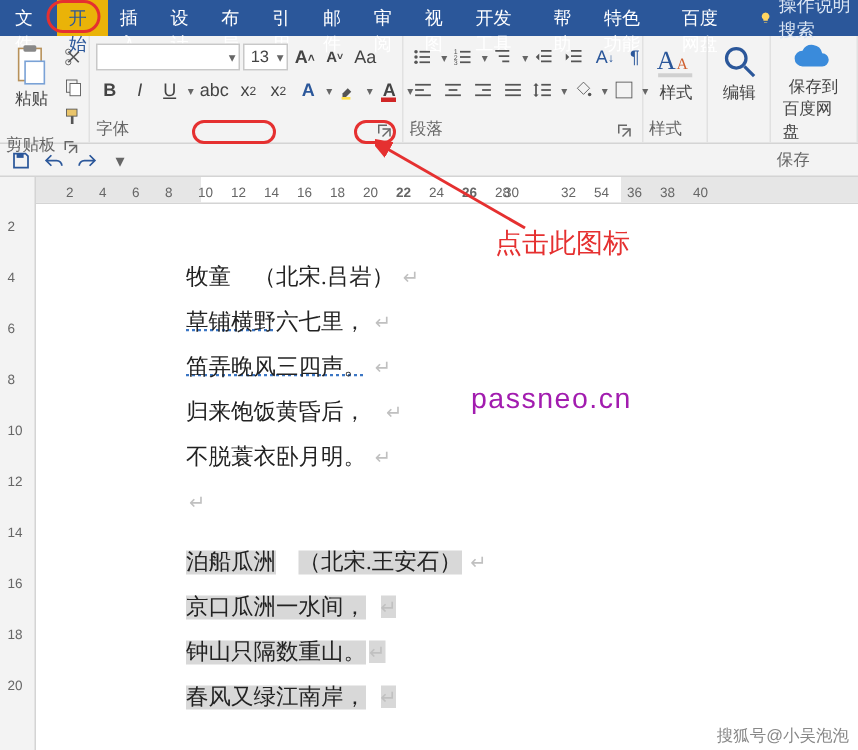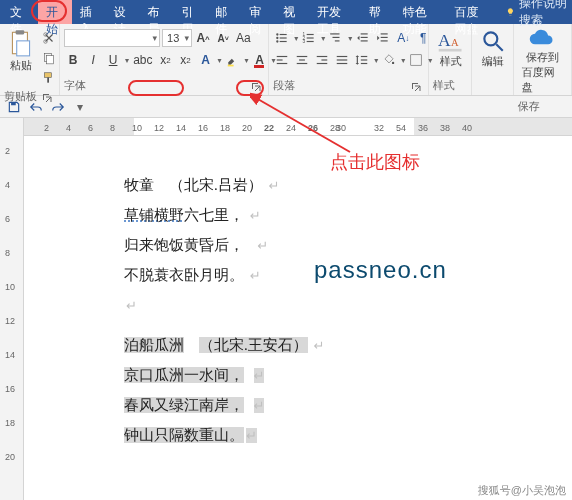--- a/index.html
+++ b/index.html
@@ -26,21 +26,21 @@
     padding: 4px 8px 4px 8px;
     cursor: pointer;
   }
   .tabrow .filetab {
     background: #2b579a;
     color: #fff;
     padding-left: 10px;
     padding-right: 10px;
   }
   .tabrow .active {
-    background: #fca5a5;
+    background: #eab308;
     color: #2b579a;
   }
   .tabrow .tell {
     display: flex;
     align-items: center;
     color: #dbe6f4;
     padding-left: 8px;
   }
   .tabrow .tell svg { margin-right: 4px; }
 
@@ -150,21 +150,21 @@
     background: #d8d8d8;
   }
   .overlay-arrow {
     position: absolute;
     pointer-events: none;
   }
   .callout {
     position: absolute; color: #e53030; font-size: 18px; font-weight: 400;
   }
   .watermark {
-    position: absolute; color: #0c4a6e; font-size: 24px; letter-spacing: 1px;
+    position: absolute; color: #a21caf; font-size: 19px; letter-spacing: 1px;
   }
   .footer-credit {
     position: absolute; bottom: 2px; right: 6px;
     color: #888; font-size: 11px;
   }
   .chev { font-size: 8px; color: #666; margin-left: 1px; }
 </style>
 </head>
 <body>
 
@@ -504,39 +504,43 @@
       <span class="line">
         <span class="title">牧童</span>&nbsp;&nbsp;&nbsp;
         <span class="title">（北宋.吕岩）</span>
         <span class="para-mark">↵</span>
       </span>
       <span class="line">
         <span class="udash">草铺横野</span><span>六七里，</span>
         <span class="para-mark">↵</span>
       </span>
       <span class="line">
+        <span class="udash" style="text-decoration:none"><span class="udash" style="text-decoration:underline dotted #3b76c4; text-decoration-skip-ink:none">笛弄晚风三四声。</span></span>
+        <span class="para-mark">↵</span>
+      </span>
+      <span class="line">
         <span>归来饱饭黄昏后，</span>&nbsp;&nbsp;
         <span class="para-mark">↵</span>
       </span>
       <span class="line">
         <span>不脱蓑衣卧月明。</span>
         <span class="para-mark">↵</span>
       </span>
       <span class="line"><span class="para-mark">↵</span></span>
     </div>
 
     <div class="poem">
       <span class="line">
         <span class="sel">泊船瓜洲</span>&nbsp;&nbsp;&nbsp;
         <span class="sel">（北宋.王安石）</span>
         <span class="para-mark">↵</span>
       </span>
       <span class="line"><span class="sel">京口瓜洲一水间，</span>&nbsp;&nbsp;<span class="sel para-mark">↵</span></span>
+      <span class="line"><span class="sel">钟山只隔数重山。</span><span class="sel para-mark">↵</span></span>
       <span class="line"><span class="sel">春风又绿江南岸，</span>&nbsp;&nbsp;<span class="sel para-mark">↵</span></span>
-      <span class="line"><span class="sel">钟山只隔数重山。</span><span class="sel para-mark">↵</span></span>
     </div>
 
     <div class="watermark" style="left:290px; top:120px">passneo.cn</div>
   </div>
 </div>
 
 <div class="rule-red" style="left:31px; top:0px; width:36px; height:22px"></div>
 <div class="rule-red" style="left:128px; top:80px; width:56px; height:16px"></div>
 <div class="rule-red" style="left:236px; top:80px; width:28px; height:16px"></div>
 

